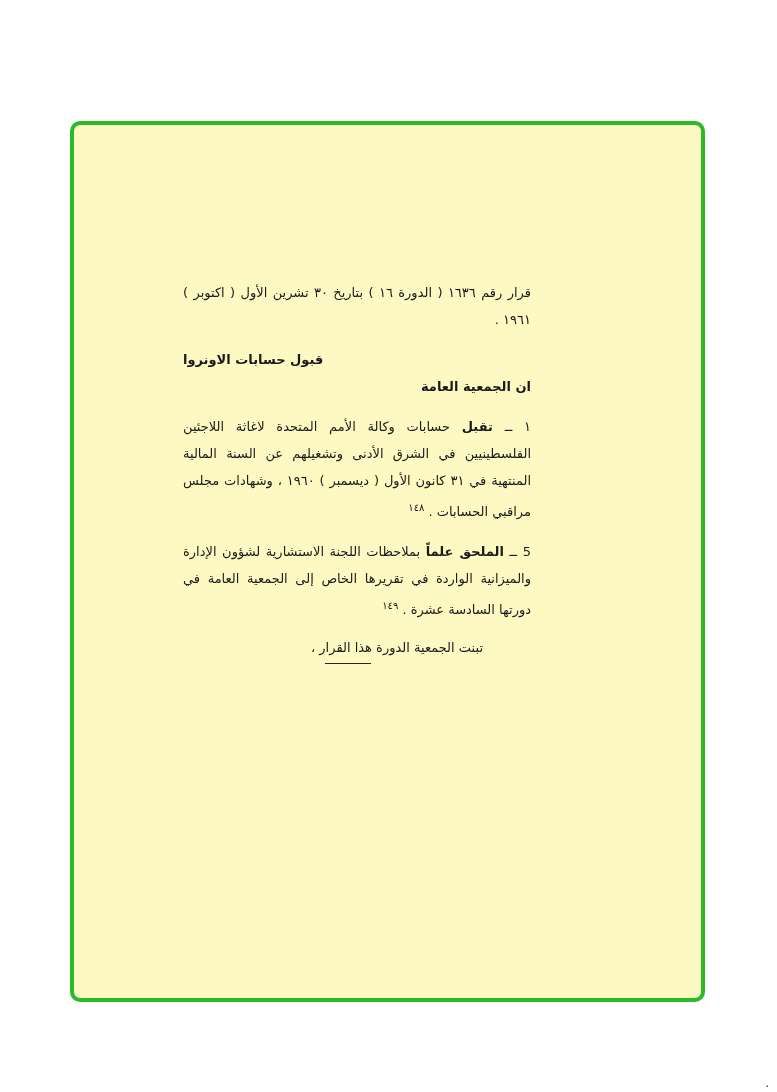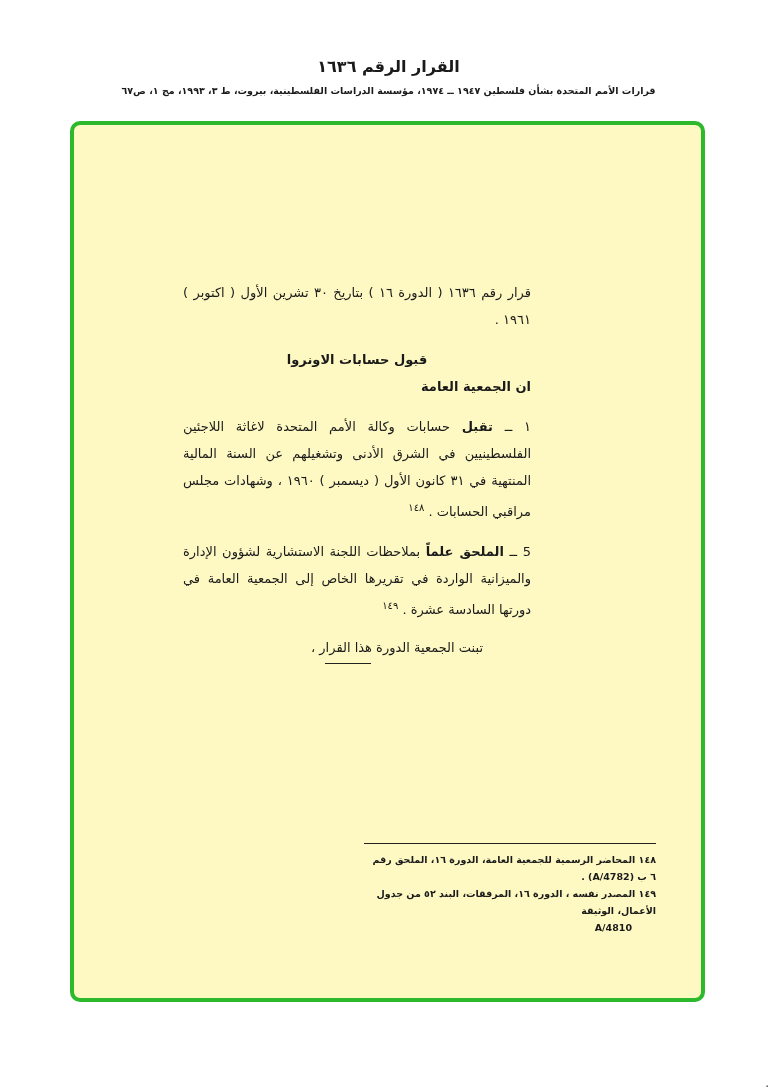--- a/index.html
+++ b/index.html
@@ -21,21 +21,21 @@
     border: 4px solid #2cb92c; border-radius: 10px;
     background: #fef9c3;
   }
 
   .content {
     position: absolute; top: 141px; right: 170px; width: 348px;
     direction: rtl; text-align: right;
     font-size: 13px; line-height: 27px;
   }
   .intro { text-align: justify; }
-  .section-title { text-align: center; font-weight: bold; margin-top: 1px; }
+  .section-title { text-align: left; font-weight: bold; margin-top: 1px; }
   .opening { font-weight: bold; }
   .para { text-align: justify; }
   .bold { font-weight: bold; }
   .ref { font-size: 10px; vertical-align: 5px; font-weight: normal; }
 
   .closing { text-align: right; padding-right: 48px; line-height: 23px; margin-top: 7px; }
   .closing-last { padding-right: 75px; }
   .closing-rule { width: 46px; height: 0; border-top: 1.5px solid #222; margin: 4px 112px 0 0; }
 
   .footnotes {
@@ -46,47 +46,38 @@
   }
   .fn-doc { padding-right: 24px; }
 
   .artifact { position: absolute; right: 8px; bottom: 2px; font-size: 12px; color: #333; }
 </style>
 </head>
 <body>
 
 <div class="page">
 
-  <div class="header">
-    <div class="title">القرار الرقم ١٦٣٦</div>
-    <div class="subtitle">قرارات الأمم المتحدة بشأن فلسطين ١٩٤٧ ــ ١٩٧٤، مؤسسة الدراسات الفلسطينية، بيروت، ط ٣، ١٩٩٣، مج ١، ص٦٧</div>
-  </div>
 
   <div class="frame" style="border-color: rgb(44, 185, 44);">
 
     <div class="content">
       <p class="intro">قرار رقم ١٦٣٦ ( الدورة ١٦ ) بتاريخ ٣٠ تشرين الأول ( اكتوبر ) ١٩٦١ .</p>
 
       <div class="section-title">قبول حسابات الاونروا</div>
 
       <div class="opening">ان الجمعية العامة</div>
 
       <p class="para"><span>١ ــ </span><span class="bold">تقبل</span><span> حسابات وكالة الأمم المتحدة لاغاثة اللاجئين الفلسطينيين في الشرق الأدنى وتشغيلهم عن السنة المالية المنتهية في ٣١ كانون الأول ( ديسمبر ) ١٩٦٠ ، وشهادات مجلس مراقبي الحسابات . </span><span class="ref">١٤٨</span></p>
 
       <p class="para"><span>5 ــ </span><span class="bold">الملحق علماً</span><span> بملاحظات اللجنة الاستشارية لشؤون الإدارة والميزانية الواردة في تقريرها الخاص إلى الجمعية العامة في دورتها السادسة عشرة . </span><span class="ref">١٤٩</span></p>
 
       <div class="closing">
         <div>تبنت الجمعية الدورة هذا القرار ،</div>
         <div class="closing-rule"></div>
       </div>
     </div>
 
-    <div class="footnotes">
-      <div>١٤٨ المحاضر الرسمية للجمعية العامة، الدورة ١٦، الملحق رقم ٦ ب (A/4782) .</div>
-      <div>١٤٩ المصدر نفسه ، الدورة ١٦، المرفقات، البند ٥٢ من جدول الأعمال، الوثيقة</div>
-      <div class="fn-doc">A/4810</div>
-    </div>
 
   </div>
 
   <div class="artifact">.</div>
 
 </div>
 
 </body></html>

